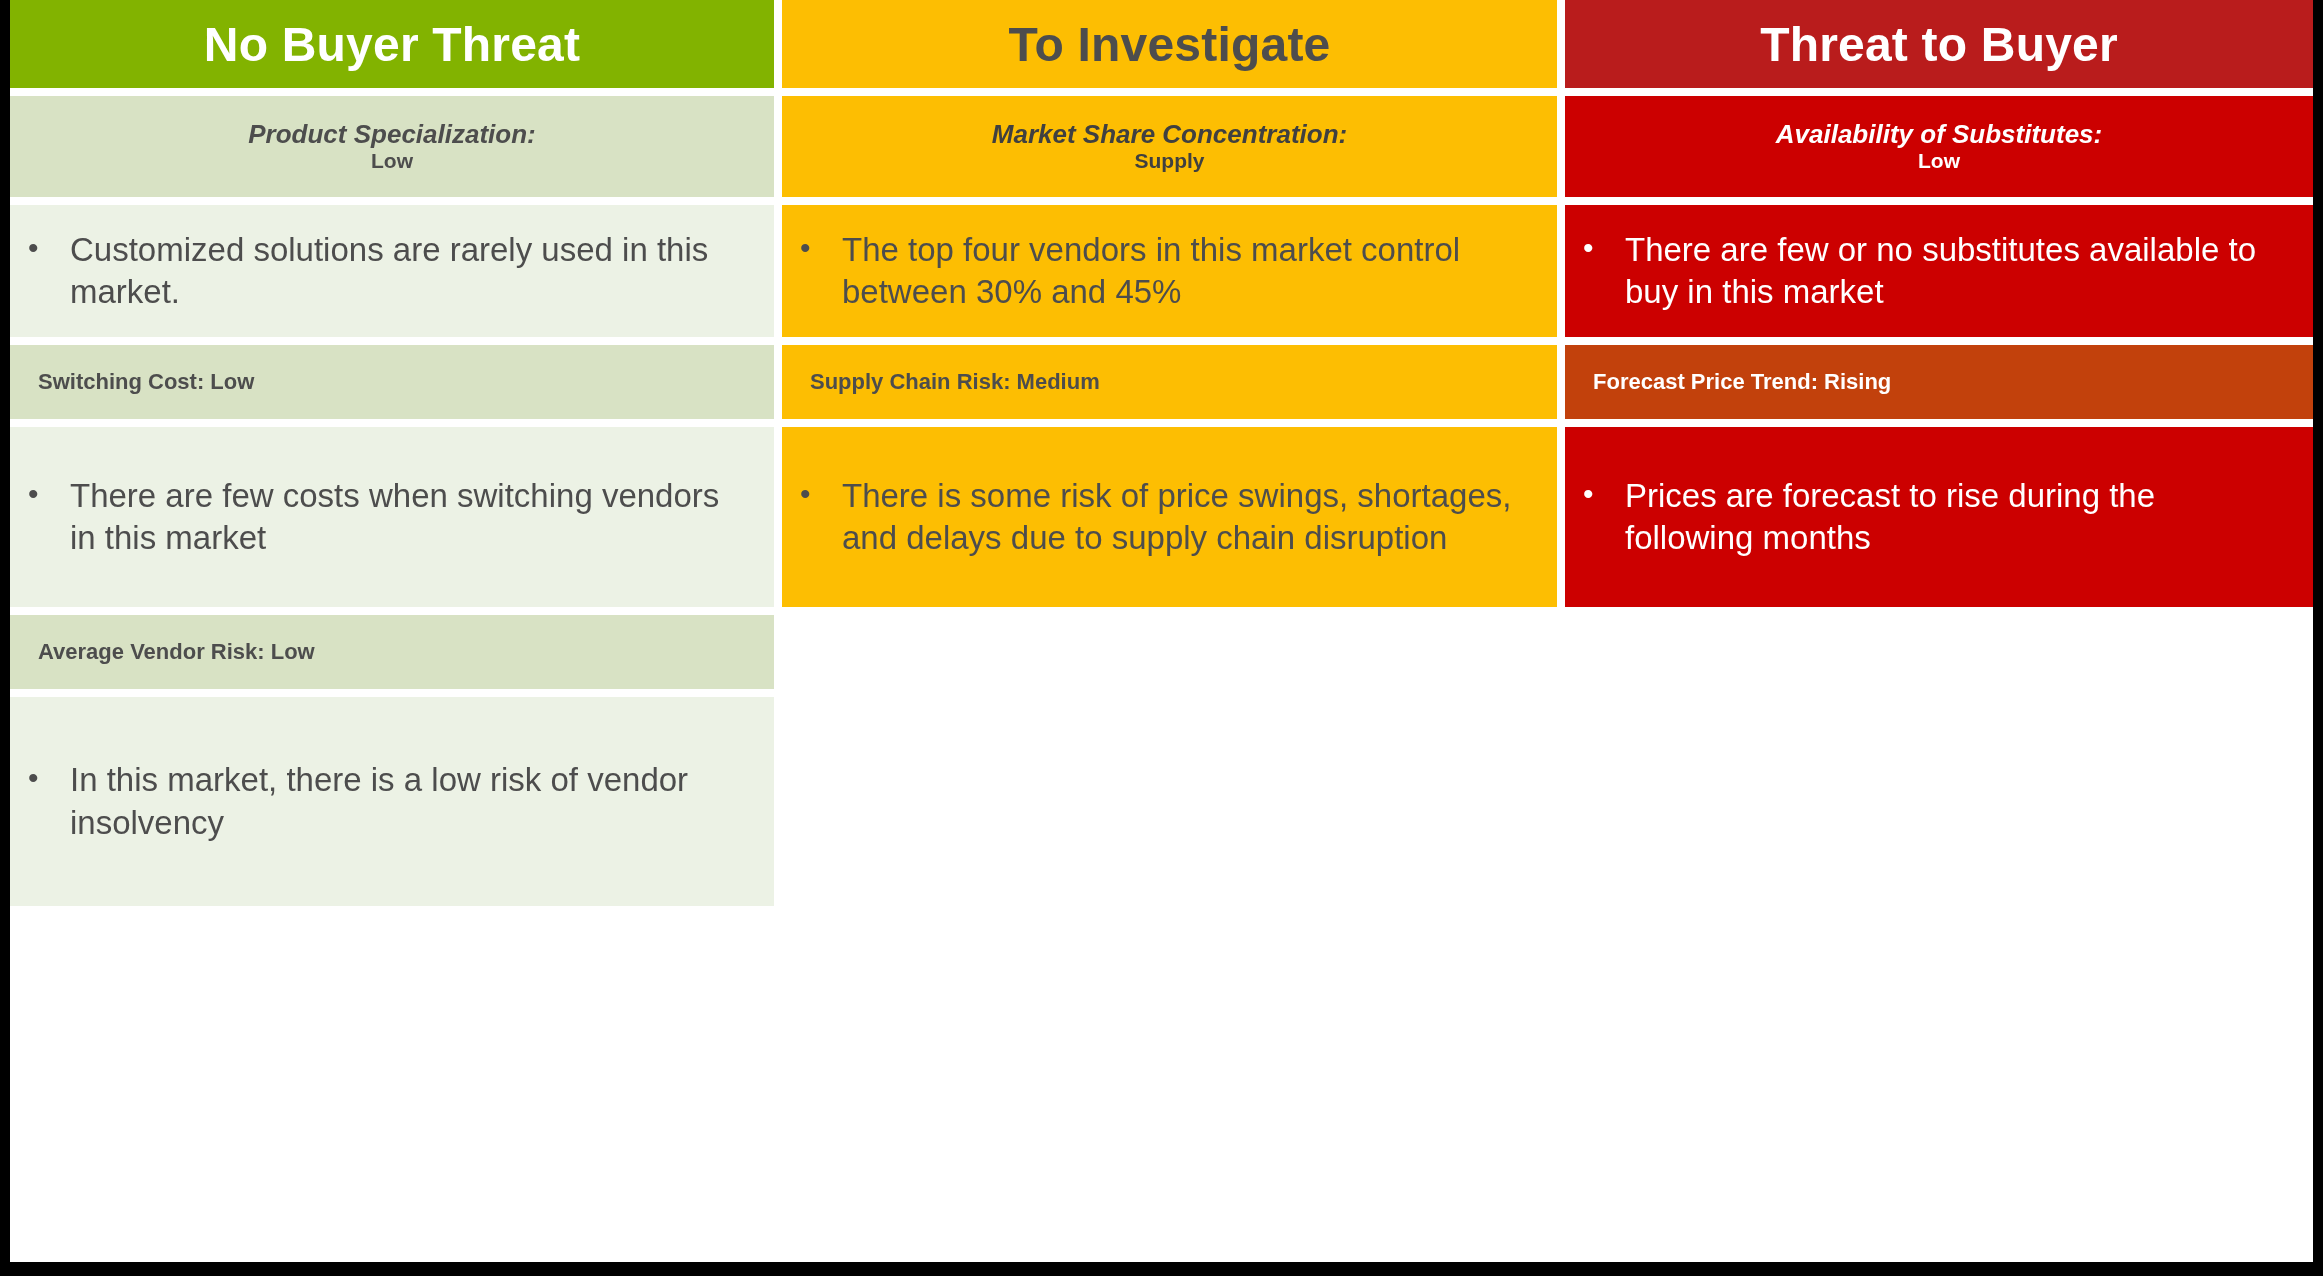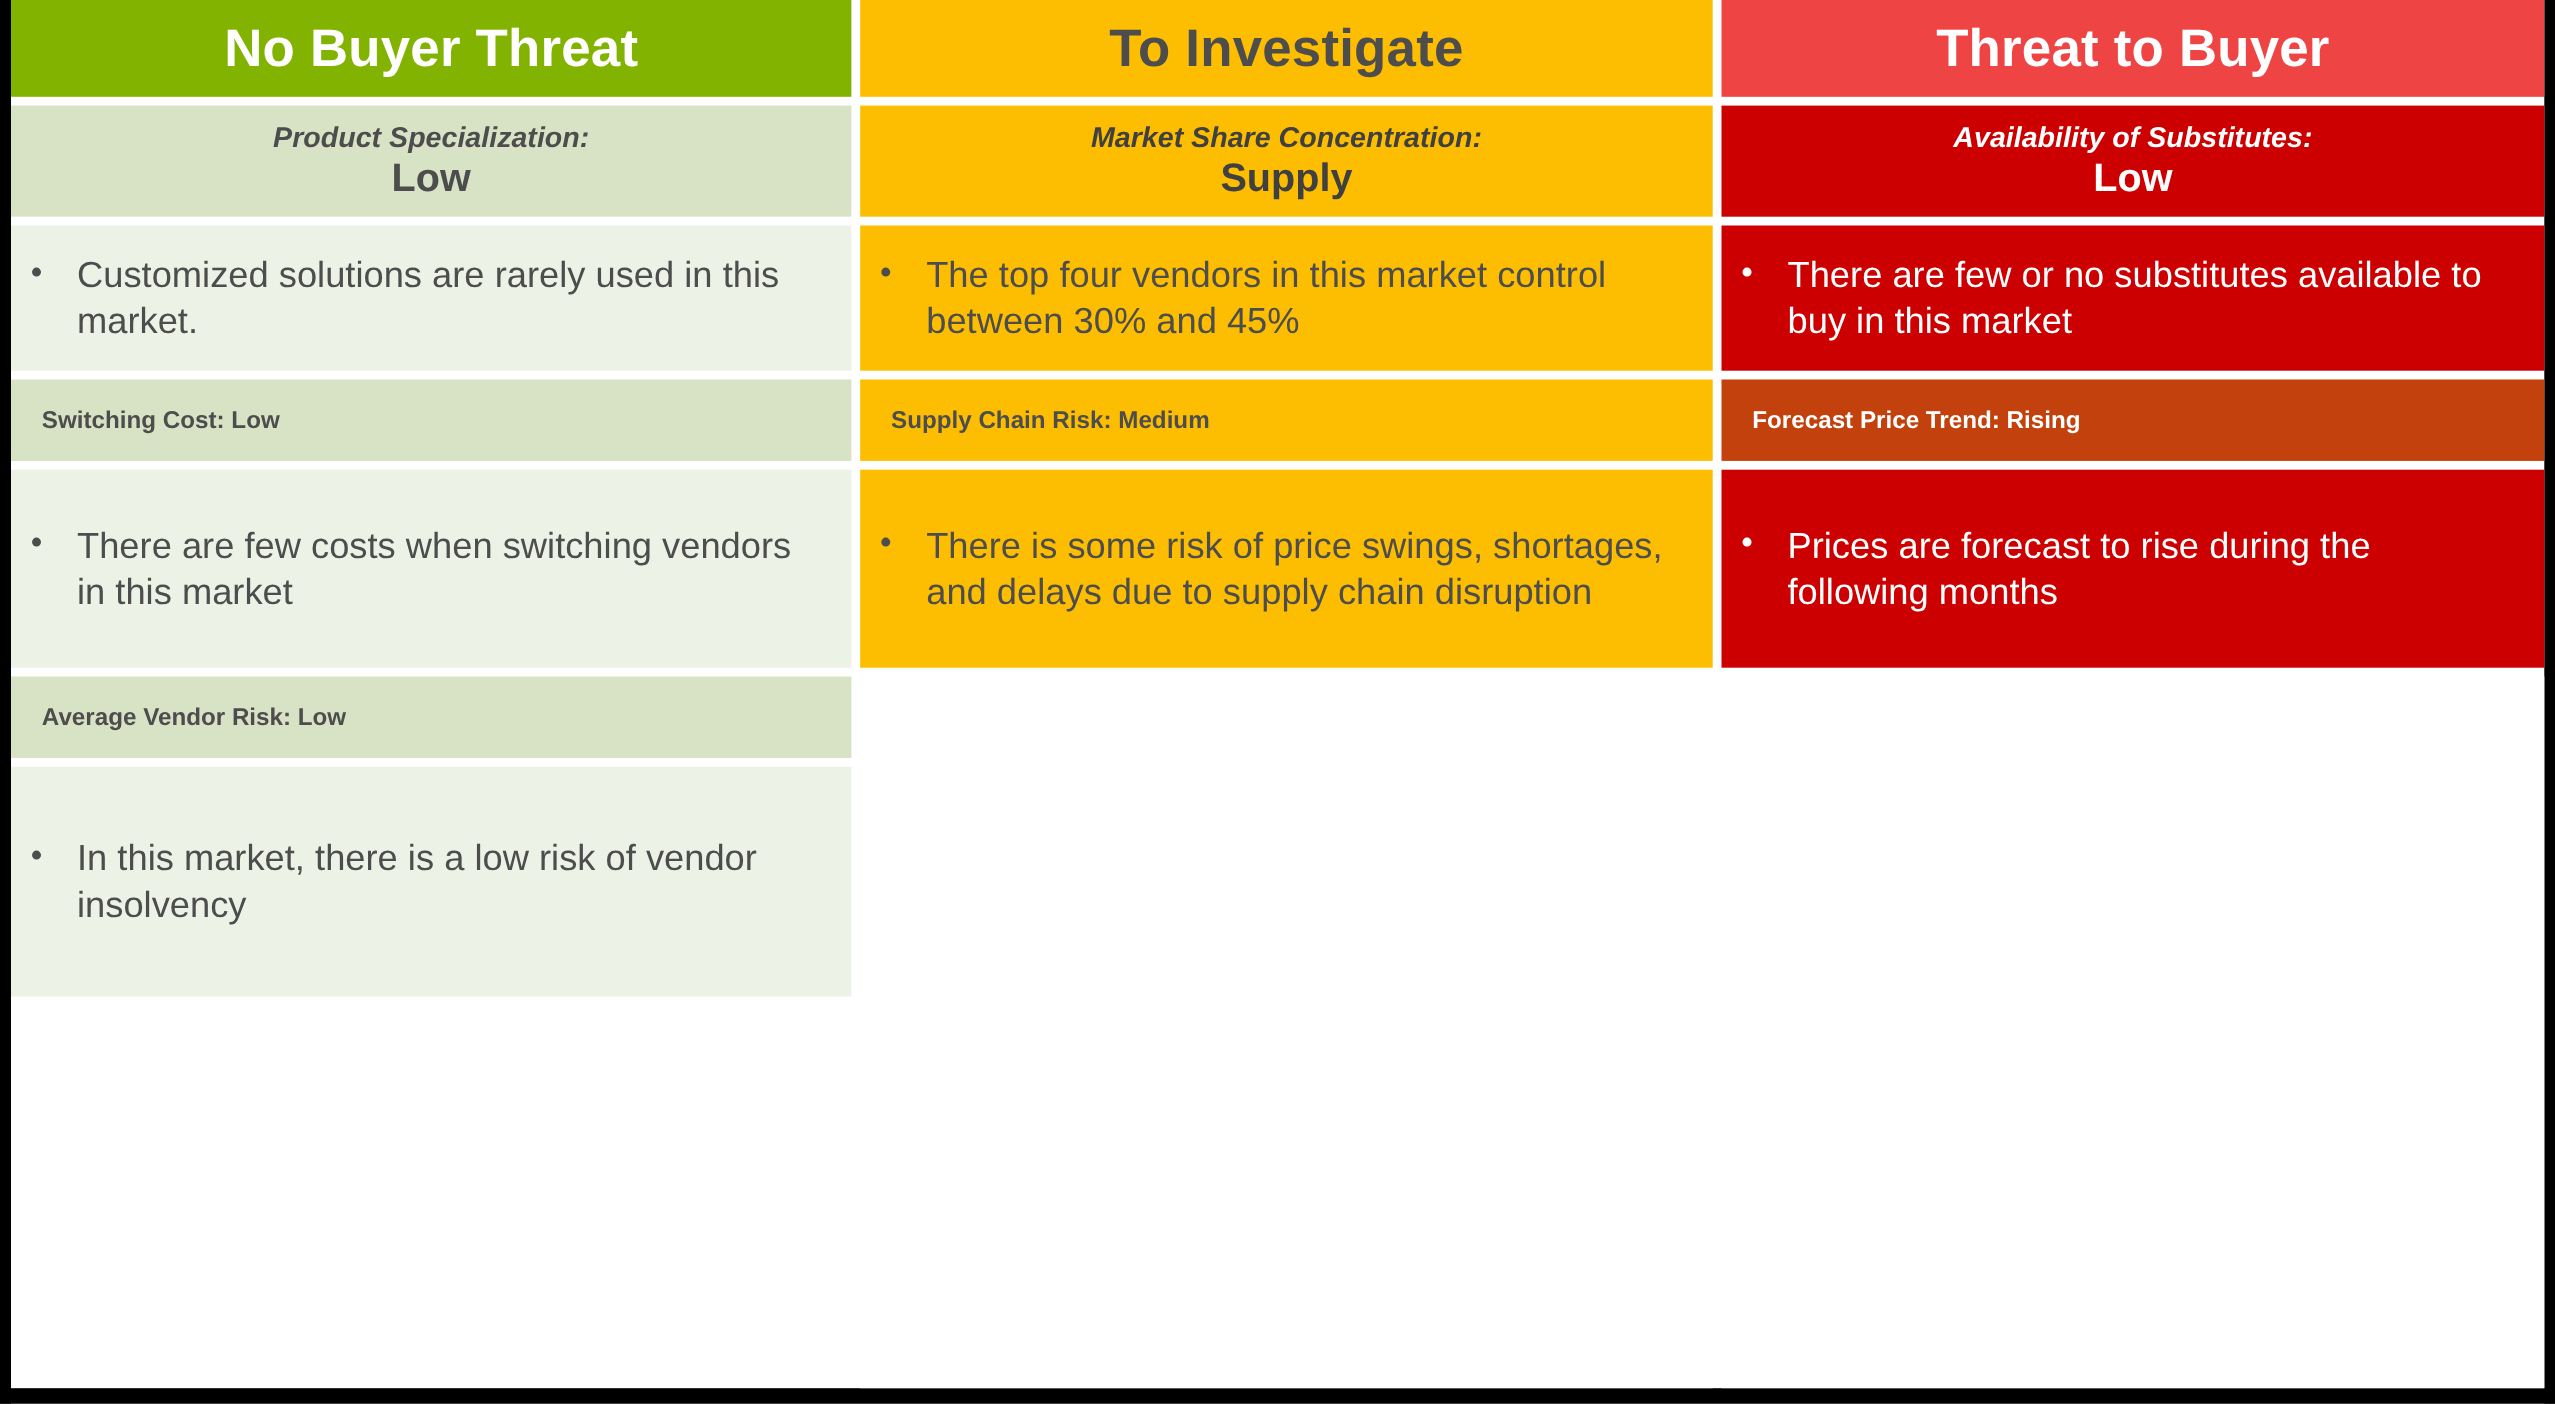--- a/index.html
+++ b/index.html
@@ -50,40 +50,40 @@
     height:88px;
     align-items:center;
     justify-content:center;
     font-size:48px;
     font-weight:bold;
     letter-spacing:.2px;
     text-align:center;
   }
   .banner.green{background:#82B300;color:#ffffff;}
   .banner.amber{background:#FDBE02;color:#4D4D4D;}
-  .banner.red{background:#ef4444;color:#ffffff;}
+  .banner.red{background:#b91c1c;color:#ffffff;}
 
   
   .metric{
     height:101px;
     align-items:center;
     justify-content:center;
     text-align:center;
     line-height:1.18;
     padding:4px 8px;
   }
   .metric .lbl{
     font-style:italic;
     font-weight:bold;
     font-size:26px;
     display:block;
   }
   .metric .val{
     font-weight:bold;
-    font-size:36px;
+    font-size:21px;
     display:block;
   }
   .metric.green{background:#D8E2C4;color:#4D4D4D;}
   .metric.amber{background:#FDBE02;color:#404040;}
   .metric.red{background:#CC0000;color:#ffffff;}
 
   
   .subhead{
     align-items:flex-start;
     justify-content:center;

